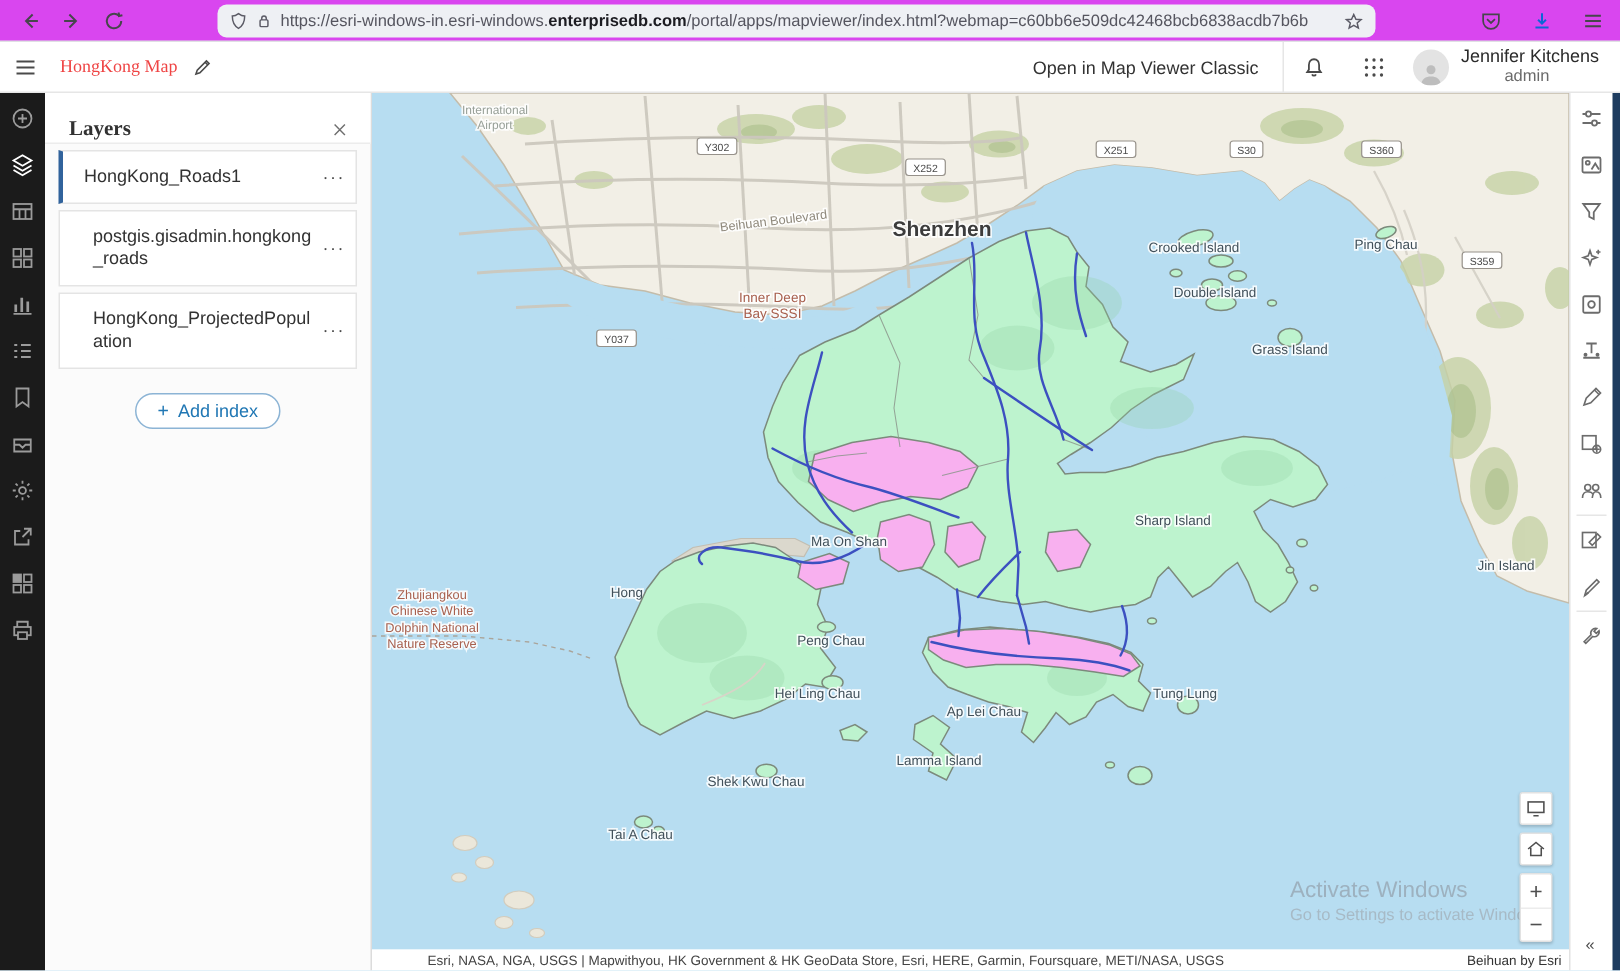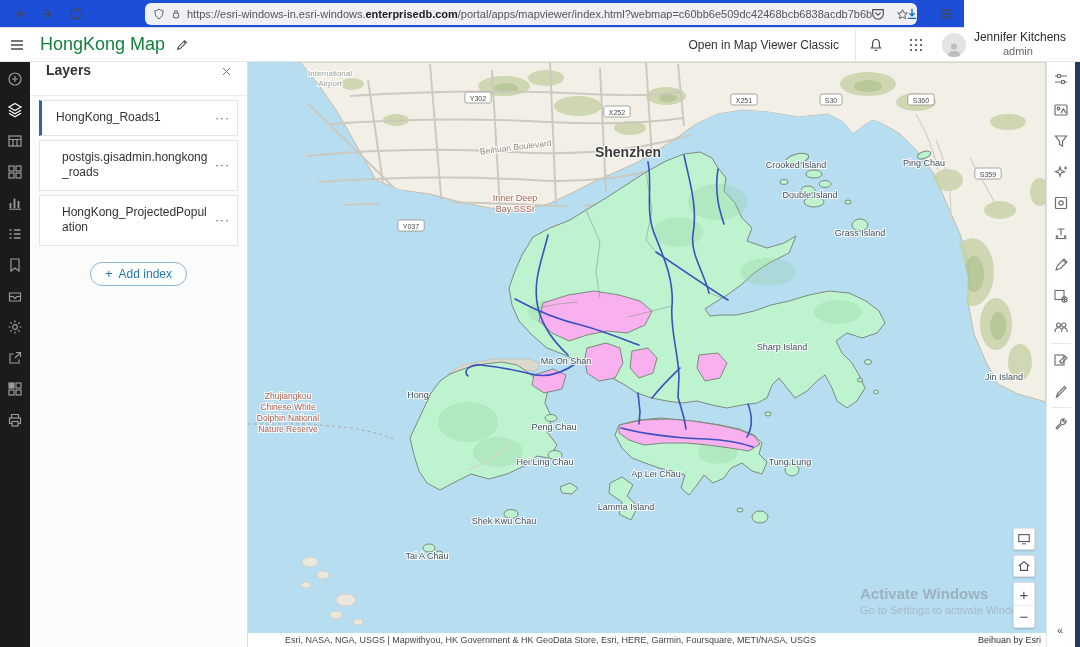--- a/index.html
+++ b/index.html
@@ -5,76 +5,76 @@
   * { box-sizing: border-box; margin: 0; padding: 0; }
   html,body { width:1080px; height:647px; }
   body {
     position: relative; overflow: hidden; background: #fff;
     font-family: "Liberation Sans", sans-serif; color:#323232;
     -webkit-font-smoothing: antialiased;
   }
   svg { display:block; }
 
   
-  .browser-bar{position:absolute;top:0;left:0;width:964px;height:28px;background:#1d4ed8;
+  .browser-bar{position:absolute;top:0;left:0;width:1080px;height:28px;background:#d946ef;
     border-bottom:1px solid #e0e0e4;display:flex;align-items:center;}
   .nav-btn{width:28px;height:24px;display:flex;align-items:center;justify-content:center;color:#46464b;}
   .nav-btn:first-child{margin-left:6px;}
   .url-bar{position:absolute;left:145px;top:3px;width:772px;height:22px;background:#eef0f4;
     border-radius:6px;display:flex;align-items:center;padding:0 8px;font-size:11px;color:#55555f;}
   .url-bar .u-icon{display:flex;align-items:center;margin-right:5px;color:#5b5b66;}
   .url-text{white-space:nowrap;overflow:hidden;}
   .url-domain{color:#1c1c22;font-weight:bold;}
   .url-star{margin-left:auto;color:#5b5b66;display:flex;}
   .browser-right{position:absolute;right:6px;top:2px;height:24px;display:flex;align-items:center;gap:10px;}
   .browser-right .nav-btn{width:24px;}
   .dl-icon{color:#0c66d6;}
 
   
   .app-header{position:absolute;top:28px;left:0;width:1080px;height:34px;background:#fff;
     border-bottom:1px solid #e6e6e6;display:flex;align-items:center;z-index:5;}
   .hamburger{width:34px;height:34px;display:flex;align-items:center;justify-content:center;color:#4a4a4a;}
-  .map-title{font-size:18px;color:#15803d;margin-left:6px;}
+  .map-title{font-size:12px;color:#ef4444;margin-left:6px;font-family:Liberation Serif, serif;}
   .title-edit{margin-left:10px;color:#4a4a4a;display:flex;}
   .header-right{margin-left:auto;display:flex;align-items:center;height:34px;justify-content:flex-end;}
   .classic-link{font-size:12px;color:#323232;padding:0 16px;}
   .header-sep{width:1px;height:34px;background:#e6e6e6;}
   .header-icon{width:40px;height:34px;display:flex;align-items:center;justify-content:center;color:#4a4a4a;}
   .avatar{width:24px;height:24px;border-radius:50%;background:#e3e3e3;display:flex;align-items:flex-end;justify-content:center;overflow:hidden;margin:0 8px 0 6px;}
   .user-block{margin-right:14px;line-height:1.15;}
   .user-name{font-size:12px;font-weight:normal;color:#2b2b2b;}
   .user-role{font-size:11px;color:#6a6a6a;margin-left:29px;}
 
   
   .left-strip{position:absolute;left:0;top:62px;width:30px;height:585px;background:#1b1b1b;
     display:flex;flex-direction:column;align-items:center;padding-top:9px;gap:15px;z-index:4;}
   .ls-icon{width:16px;height:16px;color:#9b9b9b;flex:0 0 auto;}
   .ls-icon.active{color:#ffffff;}
 
   
   .layers-panel{position:absolute;left:30px;top:62px;width:218px;height:585px;background:#fbfbfb;
     border-right:1px solid #dcdcdc;z-index:4;}
-  .lp-header{height:34px;display:flex;align-items:flex-start;padding:0 12px 0 16px;background:#fff;border-bottom:1px solid #ececec;}
+  .lp-header{height:34px;display:flex;align-items:flex-end;padding:0 12px 0 16px;background:#fff;border-bottom:1px solid #ececec;font-family:Liberation Serif, serif;}
   .lp-title{font-size:14px;font-weight:bold;color:#323232;}
   .lp-close{margin-left:auto;color:#6e6e6e;display:flex;width:18px;height:18px;align-items:center;justify-content:center;}
   .layer-item{position:relative;margin:4px 9px 0 9px;background:#fff;border:1px solid #e4e4e4;
     padding:9px 26px 9px 22px;font-size:12px;color:#323232;word-break:break-all;line-height:1.3;}
   .layer-item.selected{border-left:3px solid #31639c;padding-left:14px;}
   .item-menu{position:absolute;right:7px;top:50%;transform:translateY(-50%);color:#4a4a4a;
     font-size:12px;letter-spacing:1px;background:none;border:none;font-family:inherit;}
   .add-layer-wrap{display:flex;justify-content:center;margin-top:16px;}
   .add-layer-btn{display:flex;align-items:center;gap:6px;background:#fff;border:1px solid #8cb4d5;
     color:#2077b4;border-radius:13px;padding:4px 14px;font-size:12px;font-family:inherit;}
   .add-plus{font-size:13px;line-height:1;}
 
   
   .map-area{position:absolute;left:248px;top:62px;width:798px;height:571px;background:#b7ddf1;overflow:hidden;}
   .map-svg{position:absolute;left:0;top:0;}
   .watermark{position:absolute;left:612px;top:523px;pointer-events:none;}
-  .wm1{font-size:15px;color:#9db1bf;font-weight:bold;}
+  .wm1{font-size:15px;color:#9db1bf;}
   .wm2{font-size:11px;color:#a7bac6;margin-top:2px;}
   .map-controls{position:absolute;right:11px;top:466px;width:22px;}
   .mc-btn{width:22px;height:22px;background:#fff;border:1px solid #e2e2e2;border-radius:2px;
     box-shadow:0 1px 2px rgba(0,0,0,.18);display:flex;align-items:center;justify-content:center;
     color:#4f4f4f;margin-bottom:5px;}
   .zoom-group{width:22px;background:#fff;border:1px solid #e2e2e2;border-radius:2px;box-shadow:0 1px 2px rgba(0,0,0,.18);}
   .zoom-btn{width:100%;height:22px;display:flex;align-items:center;justify-content:center;
     color:#4f4f4f;font-size:15px;background:none;border:none;font-family:inherit;}
   .zoom-btn + .zoom-btn{border-top:1px solid #ececec;}
 

